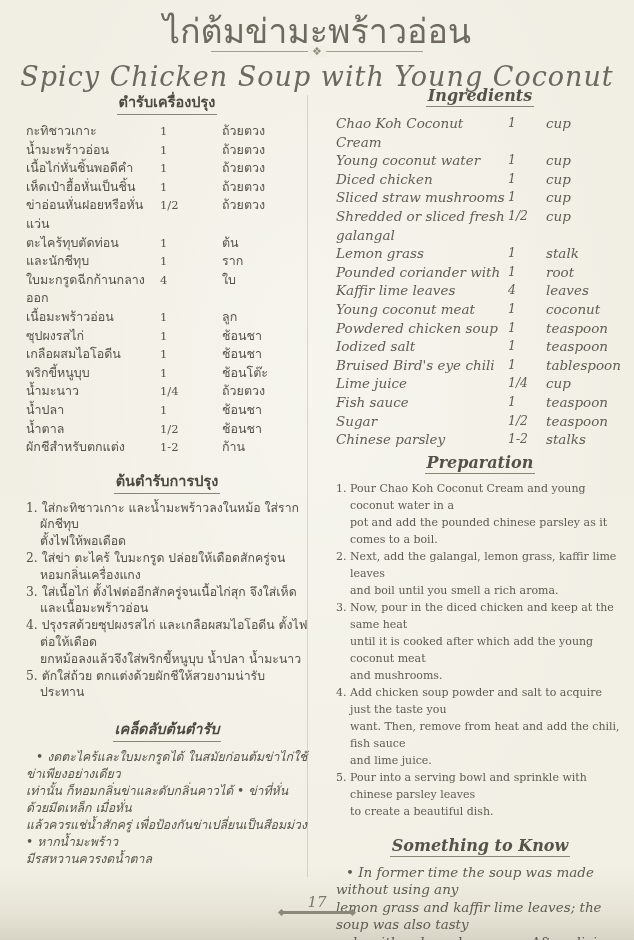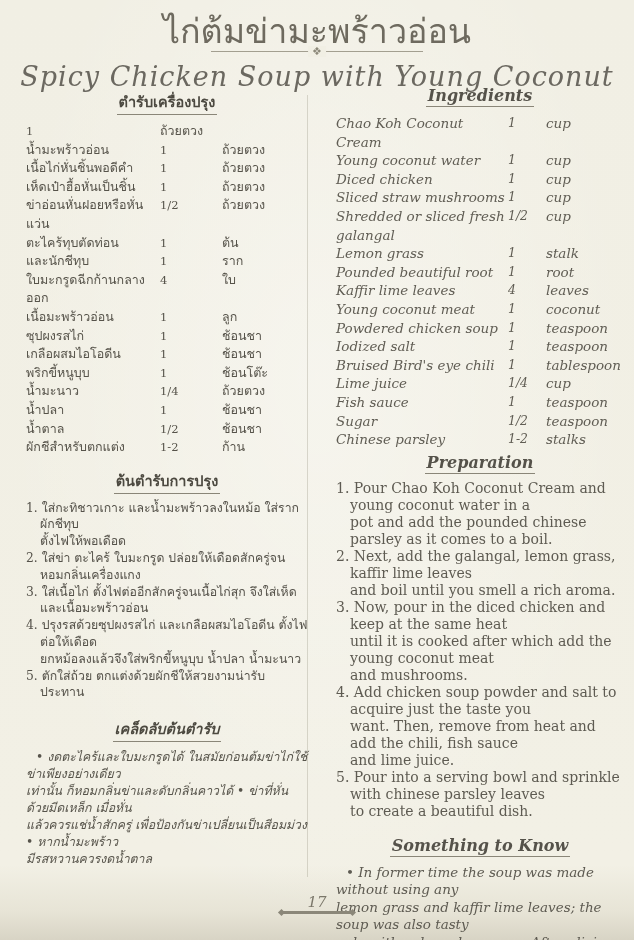--- a/index.html
+++ b/index.html
@@ -51,21 +51,21 @@
   .col-left .ing-row{grid-template-columns:134px 62px 1fr;font-size:12.5px;color:#56534a;}
   .col-right .ing-row{grid-template-columns:172px 38px 1fr;font-size:13.5px;font-style:italic;color:#605d54;}
   .ing-qty{font-size:.92em;}
 
   
   .steps{margin-top:6px;}
   .step-line{
     white-space:pre-line;padding-left:14px;text-indent:-14px;
   }
   .col-left .step-line{font-size:12.3px;line-height:16.8px;color:#55524a;}
-  .col-right .step-line{font-size:14px;line-height:17px;color:#5e5b52;}
+  .col-right .step-line{font-size:11px;line-height:17px;color:#5e5b52;}
 
   .thai-prep-head{margin-top:12px;}
   .en-prep-head{margin-top:4px;}
   .tips-head{margin-top:16px;}
   .tips-head .sec-head{font-style:italic;}
   .tips-text{
     margin-top:7px;white-space:pre-line;font-style:italic;text-indent:10px;
   }
   .col-left .tips-text{font-size:12.3px;line-height:17px;color:#57544b;}
   .col-right .tips-text{font-size:13.5px;line-height:17.5px;color:#5e5b52;}
@@ -97,20 +97,21 @@
     </div>
     <div class="title-english">Spicy Chicken Soup with Young Coconut</div>
   </div>
 
   <div class="col col-left">
     <div class="sec-head-wrap">
       <span class="sec-head">ตำรับเครื่องปรุง</span>
     </div>
     <div class="ing-table">
         <div class="ing-row">
+          <span class="ing-name">กะทิชาวเกาะ</span>
           <span class="ing-qty">1</span>
           <span class="ing-unit">ถ้วยตวง</span>
         </div>
         <div class="ing-row">
           <span class="ing-name">น้ำมะพร้าวอ่อน</span>
           <span class="ing-qty">1</span>
           <span class="ing-unit">ถ้วยตวง</span>
         </div>
         <div class="ing-row">
           <span class="ing-name">เนื้อไก่หั่นชิ้นพอดีคำ</span>
@@ -235,21 +236,21 @@
           <span class="ing-name">Shredded or sliced fresh galangal</span>
           <span class="ing-qty">1/2</span>
           <span class="ing-unit">cup</span>
         </div>
         <div class="ing-row">
           <span class="ing-name">Lemon grass</span>
           <span class="ing-qty">1</span>
           <span class="ing-unit">stalk</span>
         </div>
         <div class="ing-row">
-          <span class="ing-name">Pounded beautiful root</span>
+          <span class="ing-name">Pounded coriander with</span>
           <span class="ing-qty">1</span>
           <span class="ing-unit">root</span>
         </div>
         <div class="ing-row">
           <span class="ing-name">Kaffir lime leaves</span>
           <span class="ing-qty">4</span>
           <span class="ing-unit">leaves</span>
         </div>
         <div class="ing-row">
           <span class="ing-name">Young coconut meat</span>

